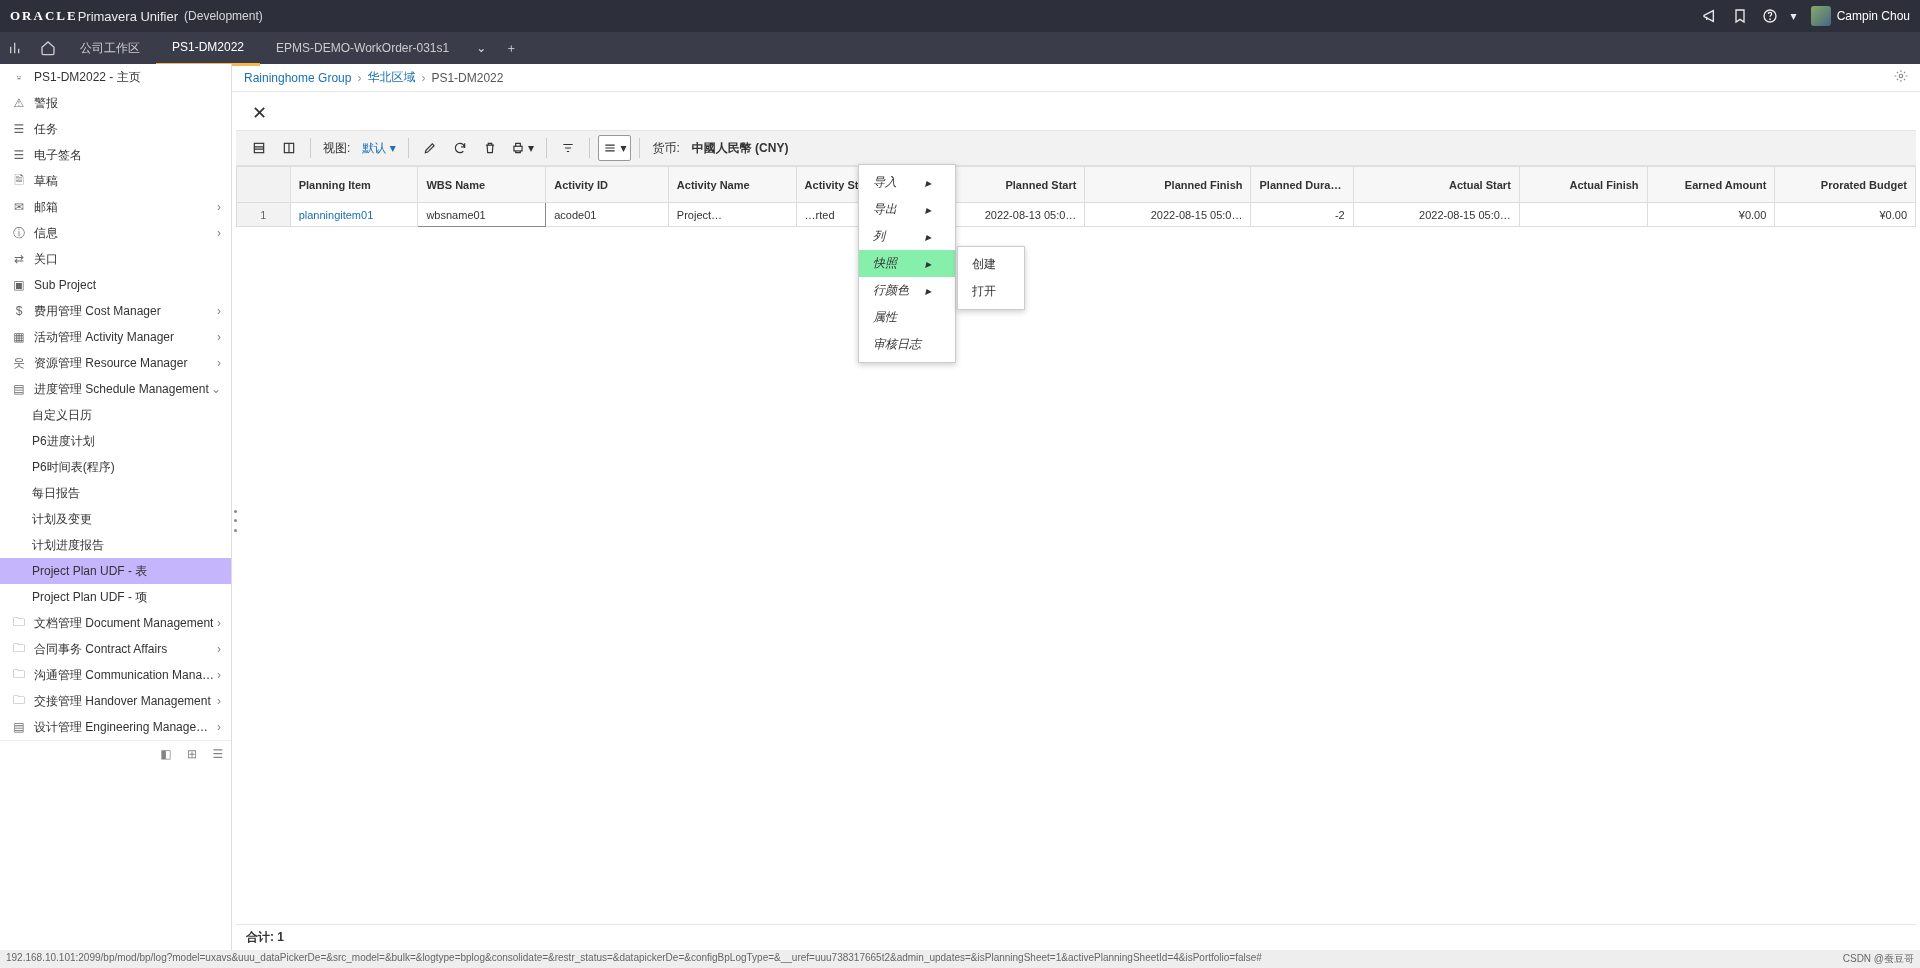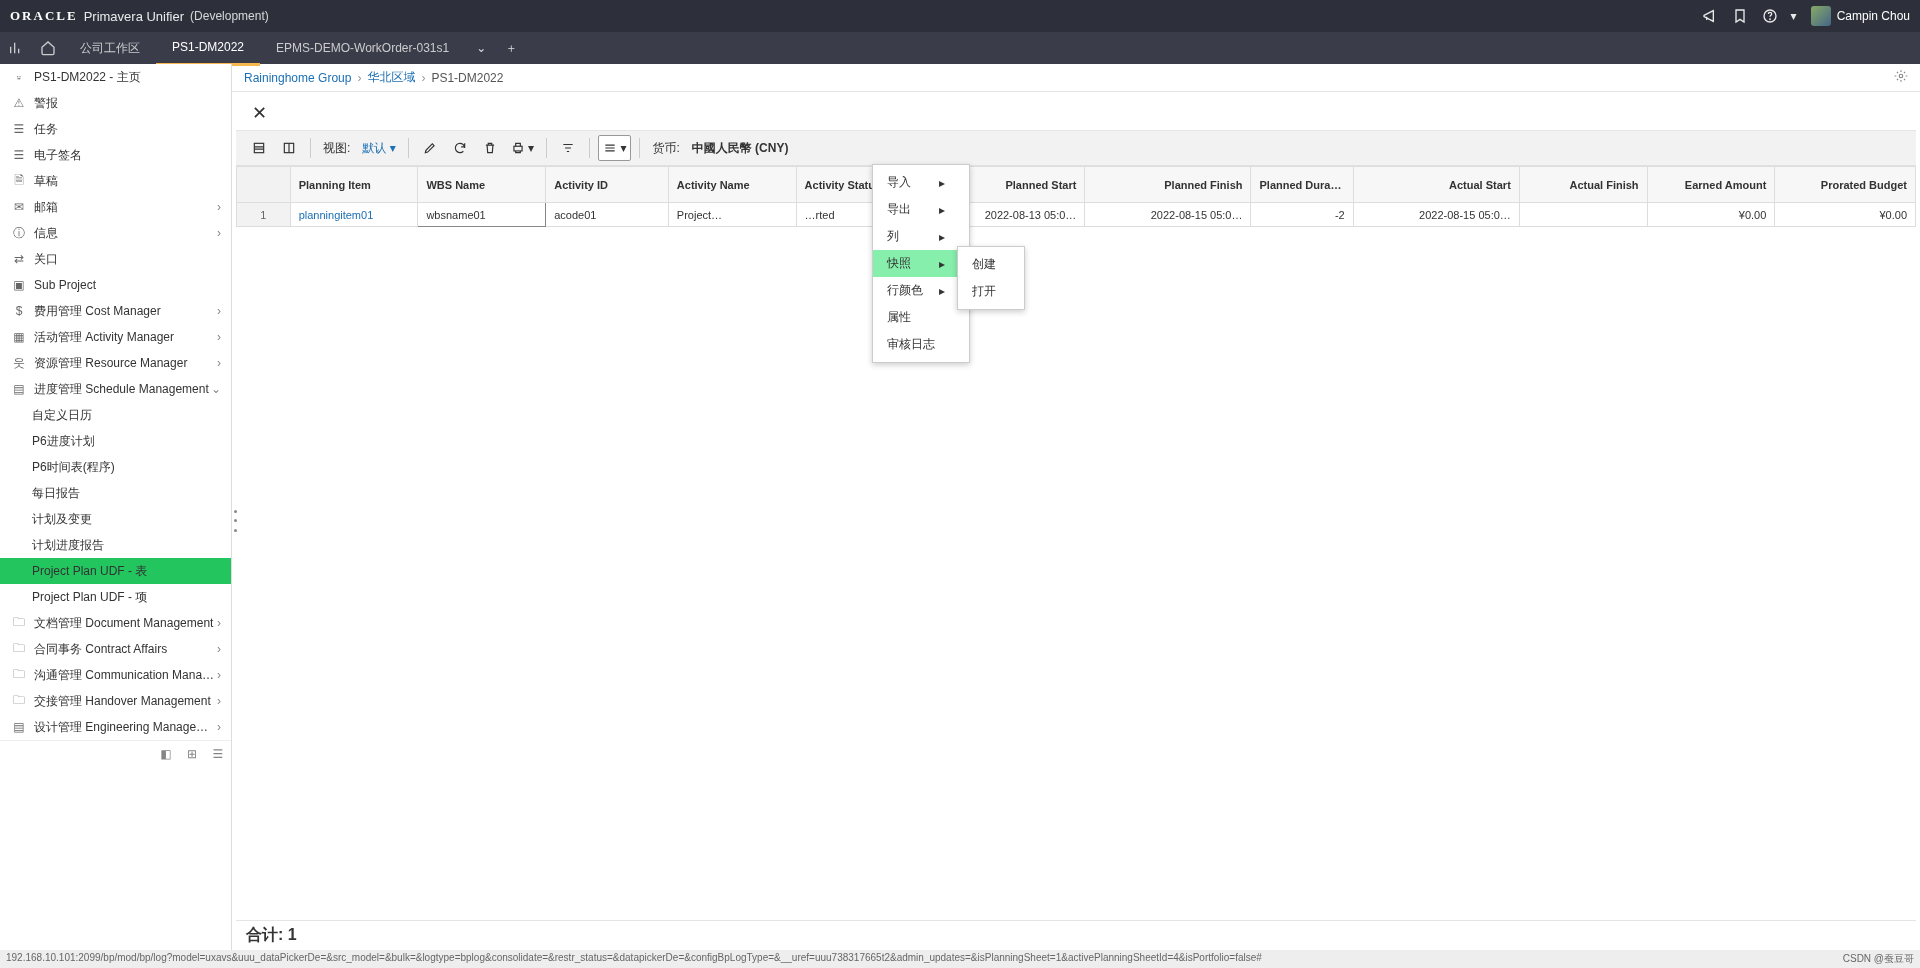--- a/index.html
+++ b/index.html
@@ -1,21 +1,21 @@
 <!DOCTYPE html>
 <html><head>
 <meta charset="utf-8">
 <style>
 * { box-sizing: border-box; margin: 0; padding: 0; font-family: Arial, "Microsoft YaHei", sans-serif; }
 body { background: #fff; font-size: 12px; color: #333; overflow: hidden; }
 
 
 .brand-bar { height: 32px; background: #2d2f3a; color: #fff; display: flex; align-items: center; padding: 0 10px; }
 .brand-logo { font-family: Georgia, serif; font-weight: bold; letter-spacing: 2px; font-size: 13px; }
-.brand-sub { margin-left: 6px; font-size: 13px; opacity: .9; }
+.brand-sub { font-size: 13px; opacity: .9; }
 .brand-env { margin-left: 6px; font-size: 12px; opacity: .8; }
 .brand-spacer { flex: 1; }
 .brand-icon { width: 24px; height: 24px; display: flex; align-items: center; justify-content: center; margin: 0 3px; cursor: pointer; opacity: .9; }
 .brand-user { display: flex; align-items: center; margin-left: 8px; font-size: 12px; }
 .brand-avatar { width: 20px; height: 20px; border-radius: 3px; background: linear-gradient(135deg,#8a6,#468); margin-right: 6px; }
 
 
 .tab-bar { height: 32px; background: #3a3c4a; display: flex; align-items: center; color: #ddd; }
 .tab-bar .tb-icon { width: 32px; height: 32px; display: flex; align-items: center; justify-content: center; cursor: pointer; }
 .tab { padding: 16px 16px; height: 32px; display: flex; align-items: center; cursor: pointer; color: #ccc; font-size: 12px; }
@@ -23,21 +23,21 @@
 .tab-add { width: 28px; display: flex; justify-content: center; cursor: pointer; }
 
 
 .main { display: flex; height: calc(100vh - 64px - 18px); }
 .sidebar { width: 232px; border-right: 1px solid #ddd; overflow-y: auto; background: #fff; }
 .content { flex: 1; display: flex; flex-direction: column; min-width: 0; position: relative; }
 
 
 .nav-item { display: flex; align-items: center; height: 26px; padding: 0 10px; cursor: pointer; color: #333; }
 .nav-item.sub { padding-left: 32px; }
-.nav-item.sub.active { background: #22c55e; }
+.nav-item.sub.active { background: #c4b5fd; }
 .nav-icon { width: 18px; display: flex; justify-content: center; margin-right: 6px; opacity: .75; }
 .nav-label { flex: 1; white-space: nowrap; overflow: hidden; text-overflow: ellipsis; }
 .nav-chevron { opacity: .6; }
 .sb-footer { border-top: 1px solid #eee; display: flex; padding: 4px; gap: 8px; justify-content: flex-end; }
 .sb-footer .dot { width: 18px; height: 18px; display: flex; align-items: center; justify-content: center; cursor: pointer; opacity: .6; }
 
 
 .drag-handle { position: absolute; left: -1px; top: 50%; width: 8px; height: 28px; display:flex; flex-direction:column; justify-content:space-around; align-items:center; cursor: col-resize; }
 .drag-handle span{ width:3px;height:3px;background:#888;border-radius:50%; }
 
@@ -72,21 +72,21 @@
 .grid th { background: #f7f7f7; font-weight: bold; text-align: left; height: 36px; vertical-align: middle;}
 .grid th.rnum, .grid td.rnum { width: 42px; text-align: center; background: #f2f2f2; color:#666;}
 .grid td.link { color: #1a6fb5; cursor: pointer; }
 .grid td.editcell { border: 1px solid #888; }
 .grid td.num { text-align: right; }
 .ftable { border-collapse: collapse; width: 100%; table-layout: fixed; }
 .ftable td { border: 1px solid #e6d9a0; background: #fbf3cf; padding: 3px 8px; font-size: 11px; height: 20px; color:#555;}
 .ftable td.rnum{ width:42px; background:#f2f2f2; border-color:#ddd;}
 
 
-.totals { padding: 4px 10px; font-size: 16px; font-weight: bold; border-top:1px solid #e5e5e5; margin:0 4px;}
+.totals { padding: 4px 10px; font-size: 12px; font-weight: bold; border-top:1px solid #e5e5e5; margin:0 4px;}
 
 
 .status-bar { height: 18px; background: #eee; font-size: 10px; color: #666; padding: 2px 6px; white-space: nowrap; overflow: hidden; text-overflow: ellipsis; display:flex;}
 .status-bar .r{ margin-left:auto;}
 
 svg { width: 14px; height: 14px; }
 .brand-icon svg, .tb-icon svg { width: 16px; height: 16px; }
 </style>
 </head>
 <body>
@@ -323,21 +323,21 @@
         </span>
       <span class="tsep"></span>
       <span class="tbtn active-menu"><svg viewBox="0 0 24 24" fill="none" stroke="#333" stroke-width="2">
             <path d="M4 7h16M4 12h16M4 17h16"></path>
           </svg>&nbsp;▾</span>
       <span class="tsep"></span>
       <span class="tlabel">货币:</span>
       <span class="tlabel" style="font-weight:bold">中國人民幣 (CNY)</span>
     </div>
 
-    <div class="menu" style="left:640px; top:100px;">
+    <div class="menu" style="left:626px; top:100px;font-style:italic;">
       <div class="menu-item">
           <span>导入</span>
           <span>▸</span>
         </div>
       <div class="menu-item">
           <span>导出</span>
           <span>▸</span>
         </div>
       <div class="menu-item">
           <span>列</span>

